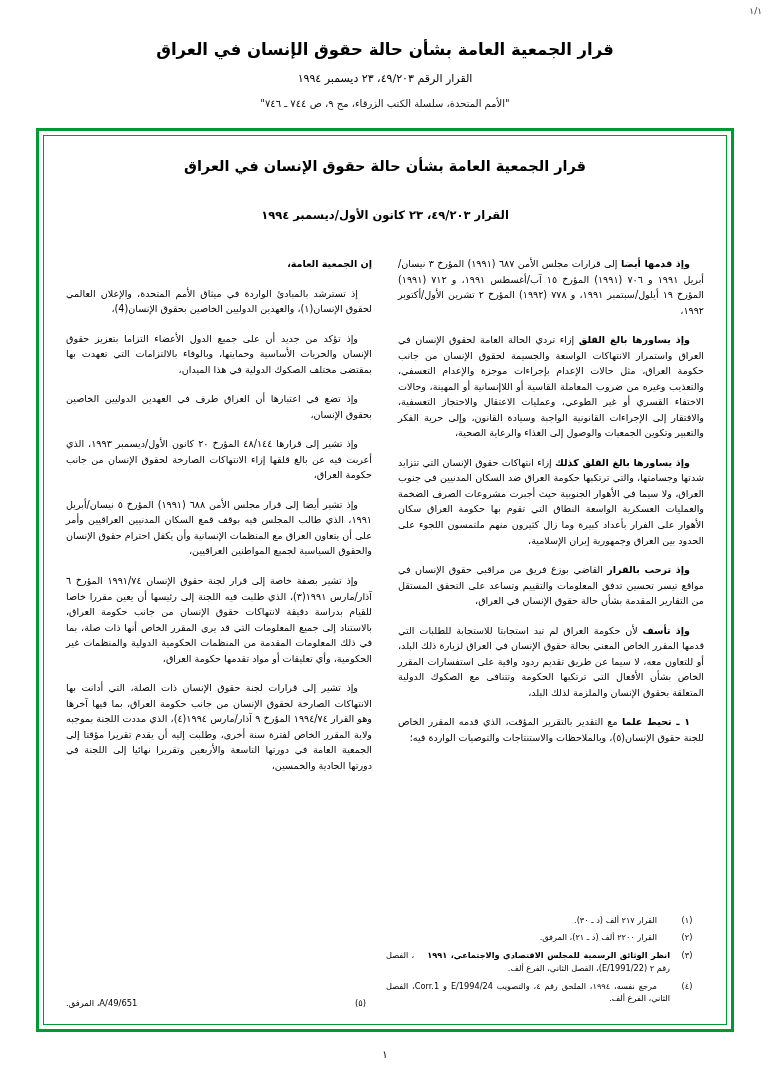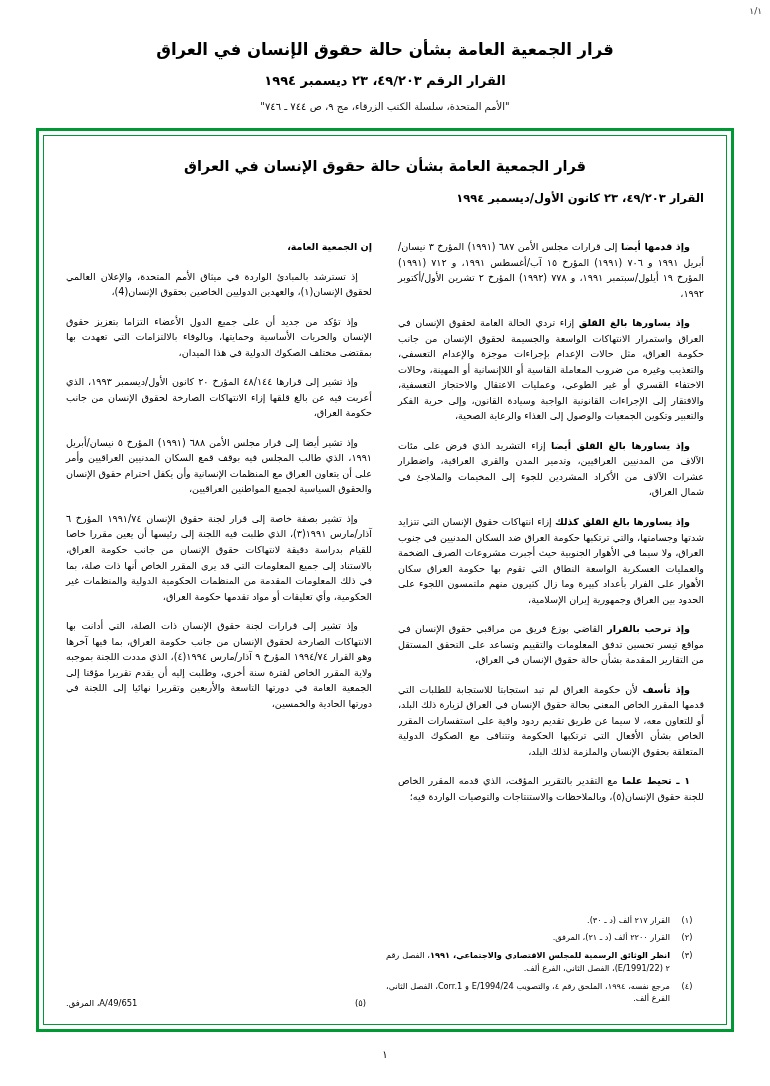--- a/index.html
+++ b/index.html
@@ -28,22 +28,22 @@
     right: 0;
     text-align: center;
   }
   .doc-header .h-title {
     font-size: 16.5px;
     font-weight: bold;
     letter-spacing: 0.3px;
     line-height: 1.5;
   }
   .doc-header .h-sub {
-    font-size: 13px;
-    font-weight: bold;
+    font-size: 11px;
+    font-weight: normal;
     margin-top: 8px;
     line-height: 1.5;
   }
   .doc-header .h-note {
     font-size: 10px;
     margin-top: 10px;
     line-height: 1.4;
     color: #111;
   }
   .doc-header .h-note2 {
@@ -81,24 +81,24 @@
   }
 
   .box-title {
     text-align: center;
     font-size: 14.5px;
     font-weight: bold;
     margin-top: 6px;
     line-height: 1.5;
   }
   .box-sub {
-    text-align: right;
+    text-align: center;
     font-size: 11.5px;
     font-weight: bold;
-    margin-top: 12px;
+    margin-top: 29px;
     line-height: 1.5;
   }
 
   
   .columns {
     display: flex;
     flex-direction: row;
     margin-top: 18px;
     gap: 26px;
     height: 700px;
@@ -140,20 +140,21 @@
     width: 34px;
     flex: 0 0 34px;
     text-align: center;
   }
   .fn-text {
     flex: 1 1 auto;
     text-align: justify;
   }
   .fn-bold {
     font-weight: bold;
+    margin-left: 13px;
   }
 
   
   .left-note {
     position: absolute;
     bottom: 16px;
     left: 22px;
     width: 300px;
     font-size: 8.4px;
     display: flex;
@@ -189,31 +190,31 @@
     <div class="frame-inner">
 
       <div class="box-title">قرار الجمعية العامة بشأن حالة حقوق الإنسان في العراق</div>
       <div class="box-sub">القرار ٤٩/٢٠٣، ٢٣ كانون الأول/ديسمبر ١٩٩٤</div>
 
       <div class="columns">
 
         <div class="col">
           <p><span class="lead">وإذ قدمها أيضا</span><span> إلى قرارات مجلس الأمن ٦٨٧ (١٩٩١) المؤرخ ٣ نيسان/أبريل ١٩٩١ و ٧٠٦ (١٩٩١) المؤرخ ١٥ آب/أغسطس ١٩٩١، و ٧١٢ (١٩٩١) المؤرخ ١٩ أيلول/سبتمبر ١٩٩١، و ٧٧٨ (١٩٩٢) المؤرخ ٢ تشرين الأول/أكتوبر ١٩٩٢،</span></p>
           <p><span class="lead">وإذ يساورها بالغ القلق</span><span> إزاء تردي الحالة العامة لحقوق الإنسان في العراق واستمرار الانتهاكات الواسعة والجسيمة لحقوق الإنسان من جانب حكومة العراق، مثل حالات الإعدام بإجراءات موجزة والإعدام التعسفي، والتعذيب وغيره من ضروب المعاملة القاسية أو اللاإنسانية أو المهينة، وحالات الاختفاء القسري أو غير الطوعي، وعمليات الاعتقال والاحتجاز التعسفية، والافتقار إلى الإجراءات القانونية الواجبة وسيادة القانون، وإلى حرية الفكر والتعبير وتكوين الجمعيات والوصول إلى الغذاء والرعاية الصحية،</span></p>
-          <p><span class="lead">وإذ يساورها بالغ القلق أيضا</span><span> إزاء التشريد الذي فرض على مئات الآلاف من المدنيين العراقيين، وتدمير المدن والقرى العراقية، واضطرار عشرات الآلاف من الأكراد المشردين للجوء إلى المخيمات والملاجئ في شمال العراق،</span></p>
           <p><span class="lead">وإذ يساورها بالغ القلق كذلك</span><span> إزاء انتهاكات حقوق الإنسان التي تتزايد شدتها وجسامتها، والتي ترتكبها حكومة العراق ضد السكان المدنيين في جنوب العراق، ولا سيما في الأهوار الجنوبية حيث أجبرت مشروعات الصرف الضخمة والعمليات العسكرية الواسعة النطاق التي تقوم بها حكومة العراق سكان الأهوار على الفرار بأعداد كبيرة وما زال كثيرون منهم ملتمسون اللجوء على الحدود بين العراق وجمهورية إيران الإسلامية،</span></p>
           <p><span class="lead">وإذ ترحب بالقرار</span><span> القاضي بوزع فريق من مراقبي حقوق الإنسان في مواقع تيسر تحسين تدفق المعلومات والتقييم وتساعد على التحقق المستقل من التقارير المقدمة بشأن حالة حقوق الإنسان في العراق،</span></p>
           <p><span class="lead">وإذ تأسف</span><span> لأن حكومة العراق لم تبد استجابتا للاستجابة للطلبات التي قدمها المقرر الخاص المعني بحالة حقوق الإنسان في العراق لزيارة ذلك البلد، أو للتعاون معه، لا سيما عن طريق تقديم ردود وافية على استفسارات المقرر الخاص بشأن الأفعال التي ترتكبها الحكومة وتتنافى مع الصكوك الدولية المتعلقة بحقوق الإنسان والملزمة لذلك البلد،</span></p>
           <p><span class="lead">١ ـ تحيط علما</span><span> مع التقدير بالتقرير المؤقت، الذي قدمه المقرر الخاص للجنة حقوق الإنسان(٥)، وبالملاحظات والاستنتاجات والتوصيات الواردة فيه؛</span></p>
         </div>
 
         <div class="col">
           <p class="opening">إن الجمعية العامة،</p>
           <p>إذ تسترشد بالمبادئ الواردة في ميثاق الأمم المتحدة، والإعلان العالمي لحقوق الإنسان(١)، والعهدين الدوليين الخاصين بحقوق الإنسان(4)،</p>
           <p>وإذ تؤكد من جديد أن على جميع الدول الأعضاء التزاما بتعزيز حقوق الإنسان والحريات الأساسية وحمايتها، وبالوفاء بالالتزامات التي تعهدت بها بمقتضى مختلف الصكوك الدولية في هذا الميدان،</p>
+          <p>وإذ تضع في اعتبارها أن العراق طرف في العهدين الدوليين الخاصين بحقوق الإنسان،</p>
           <p>وإذ تشير إلى قرارها ٤٨/١٤٤ المؤرخ ٢٠ كانون الأول/ديسمبر ١٩٩٣، الذي أعربت فيه عن بالغ قلقها إزاء الانتهاكات الصارخة لحقوق الإنسان من جانب حكومة العراق،</p>
           <p>وإذ تشير أيضا إلى قرار مجلس الأمن ٦٨٨ (١٩٩١) المؤرخ ٥ نيسان/أبريل ١٩٩١، الذي طالب المجلس فيه بوقف قمع السكان المدنيين العراقيين وأمر على أن يتعاون العراق مع المنظمات الإنسانية وأن يكفل احترام حقوق الإنسان والحقوق السياسية لجميع المواطنين العراقيين،</p>
           <p>وإذ تشير بصفة خاصة إلى قرار لجنة حقوق الإنسان ١٩٩١/٧٤ المؤرخ ٦ آذار/مارس ١٩٩١(٣)، الذي طلبت فيه اللجنة إلى رئيسها أن يعين مقررا خاصا للقيام بدراسة دقيقة لانتهاكات حقوق الإنسان من جانب حكومة العراق، بالاستناد إلى جميع المعلومات التي قد يرى المقرر الخاص أنها ذات صلة، بما في ذلك المعلومات المقدمة من المنظمات الحكومية الدولية والمنظمات غير الحكومية، وأي تعليقات أو مواد تقدمها حكومة العراق،</p>
           <p>وإذ تشير إلى قرارات لجنة حقوق الإنسان ذات الصلة، التي أدانت بها الانتهاكات الصارخة لحقوق الإنسان من جانب حكومة العراق، بما فيها آخرها وهو القرار ١٩٩٤/٧٤ المؤرخ ٩ آذار/مارس ١٩٩٤(٤)، الذي مددت اللجنة بموجبه ولاية المقرر الخاص لفترة سنة أخرى، وطلبت إليه أن يقدم تقريرا مؤقتا إلى الجمعية العامة في دورتها التاسعة والأربعين وتقريرا نهائيا إلى اللجنة في دورتها الحادية والخمسين،</p>
         </div>
 
       </div>
 
       <div class="footnotes">
         <div class="fn-row">

